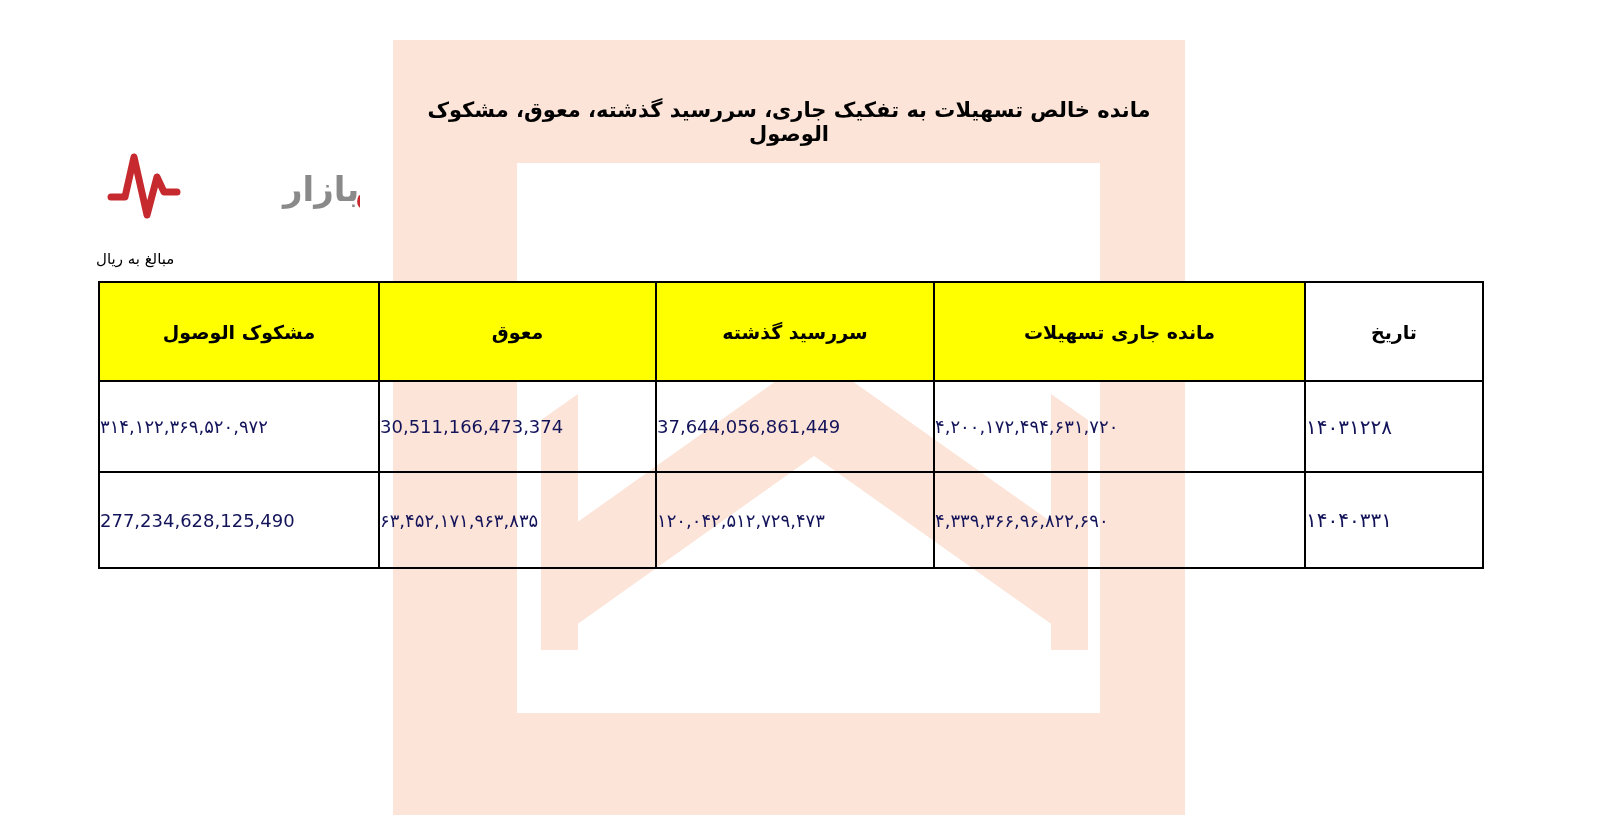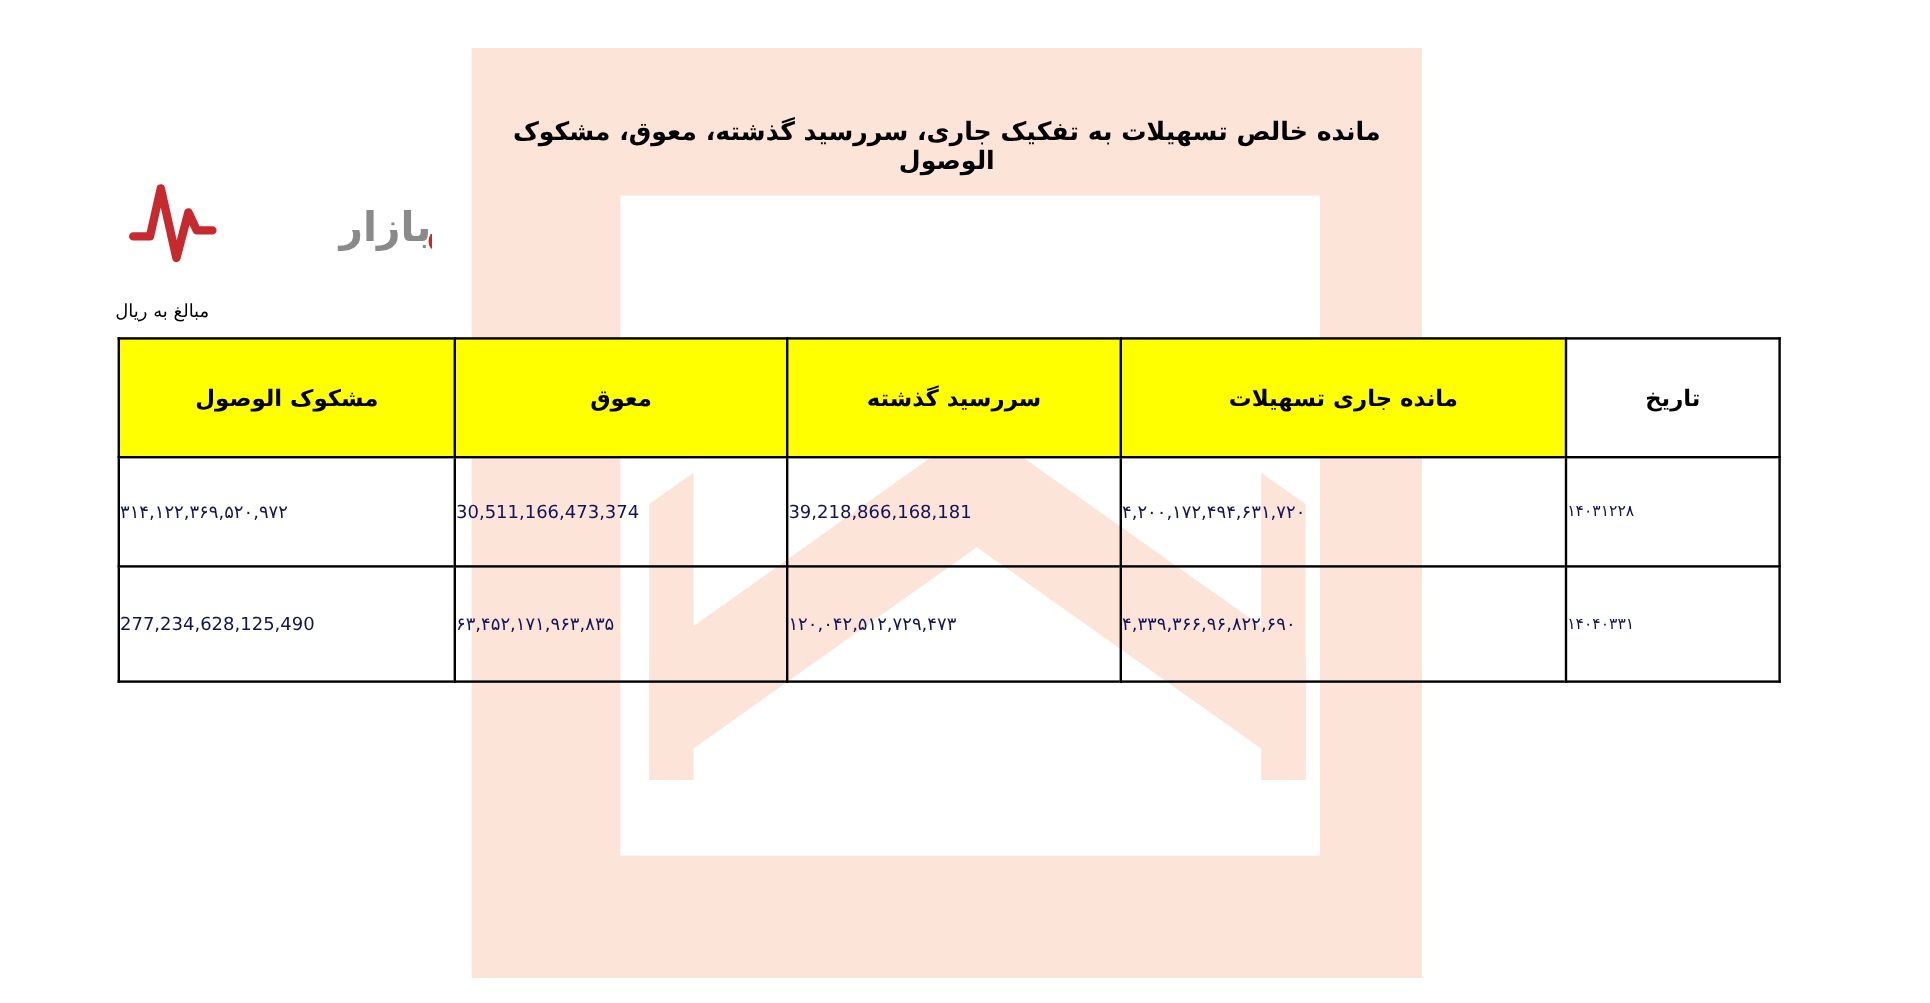--- a/index.html
+++ b/index.html
@@ -28,22 +28,22 @@
     border-collapse:collapse;table-layout:fixed;direction:rtl;
   }
   table.facilities th, table.facilities td{
     border:2px solid #000;vertical-align:middle;padding:0;
   }
   table.facilities thead tr{height:99px;}
   table.facilities tbody tr.r1{height:91px;}
   table.facilities tbody tr.r2{height:96px;}
   th.hd{background:#ffff00;font-weight:bold;font-size:19px;color:#000;}
   th.hd-date{background:#ffffff;font-weight:bold;font-size:19px;color:#000;border-radius:14px;}
-  td.num{font-size:15px;color:#13135a;background:transparent;direction:ltr;}
-  td.date{font-size:13px;color:#13135a;background:transparent;direction:ltr;}
+  td.num{font-size:18px;color:#13135a;background:transparent;direction:ltr;}
+  td.date{font-size:20px;color:#13135a;background:transparent;direction:ltr;}
 </style>
 </head>
 <body>
 
 <div class="page">
 
   <svg class="watermark" width="1608" height="836" viewBox="0 0 1608 836" aria-hidden="true">
     <rect x="393" y="40" width="792" height="775" fill="#fce4d8"></rect>
     <rect x="517" y="163" width="583" height="550" fill="#ffffff"></rect>
 
@@ -81,21 +81,21 @@
         <th class="hd">مانده جاری تسهیلات</th>
         <th class="hd">سررسید گذشته</th>
         <th class="hd">معوق</th>
         <th class="hd">مشکوک الوصول</th>
       </tr>
     </thead>
     <tbody>
       <tr class="r1">
         <td class="date">۱۴۰۳۱۲۲۸</td>
         <td class="num">۴,۲۰۰,۱۷۲,۴۹۴,۶۳۱,۷۲۰</td>
-        <td class="num">39,218,866,168,181</td>
+        <td class="num">37,644,056,861,449</td>
         <td class="num">30,511,166,473,374</td>
         <td class="num">۳۱۴,۱۲۲,۳۶۹,۵۲۰,۹۷۲</td>
       </tr>
       <tr class="r2">
         <td class="date">۱۴۰۴۰۳۳۱</td>
         <td class="num">۴,۳۳۹,۳۶۶,۹۶,۸۲۲,۶۹۰</td>
         <td class="num">۱۲۰,۰۴۲,۵۱۲,۷۲۹,۴۷۳</td>
         <td class="num">۶۳,۴۵۲,۱۷۱,۹۶۳,۸۳۵</td>
         <td class="num">277,234,628,125,490</td>
       </tr>

